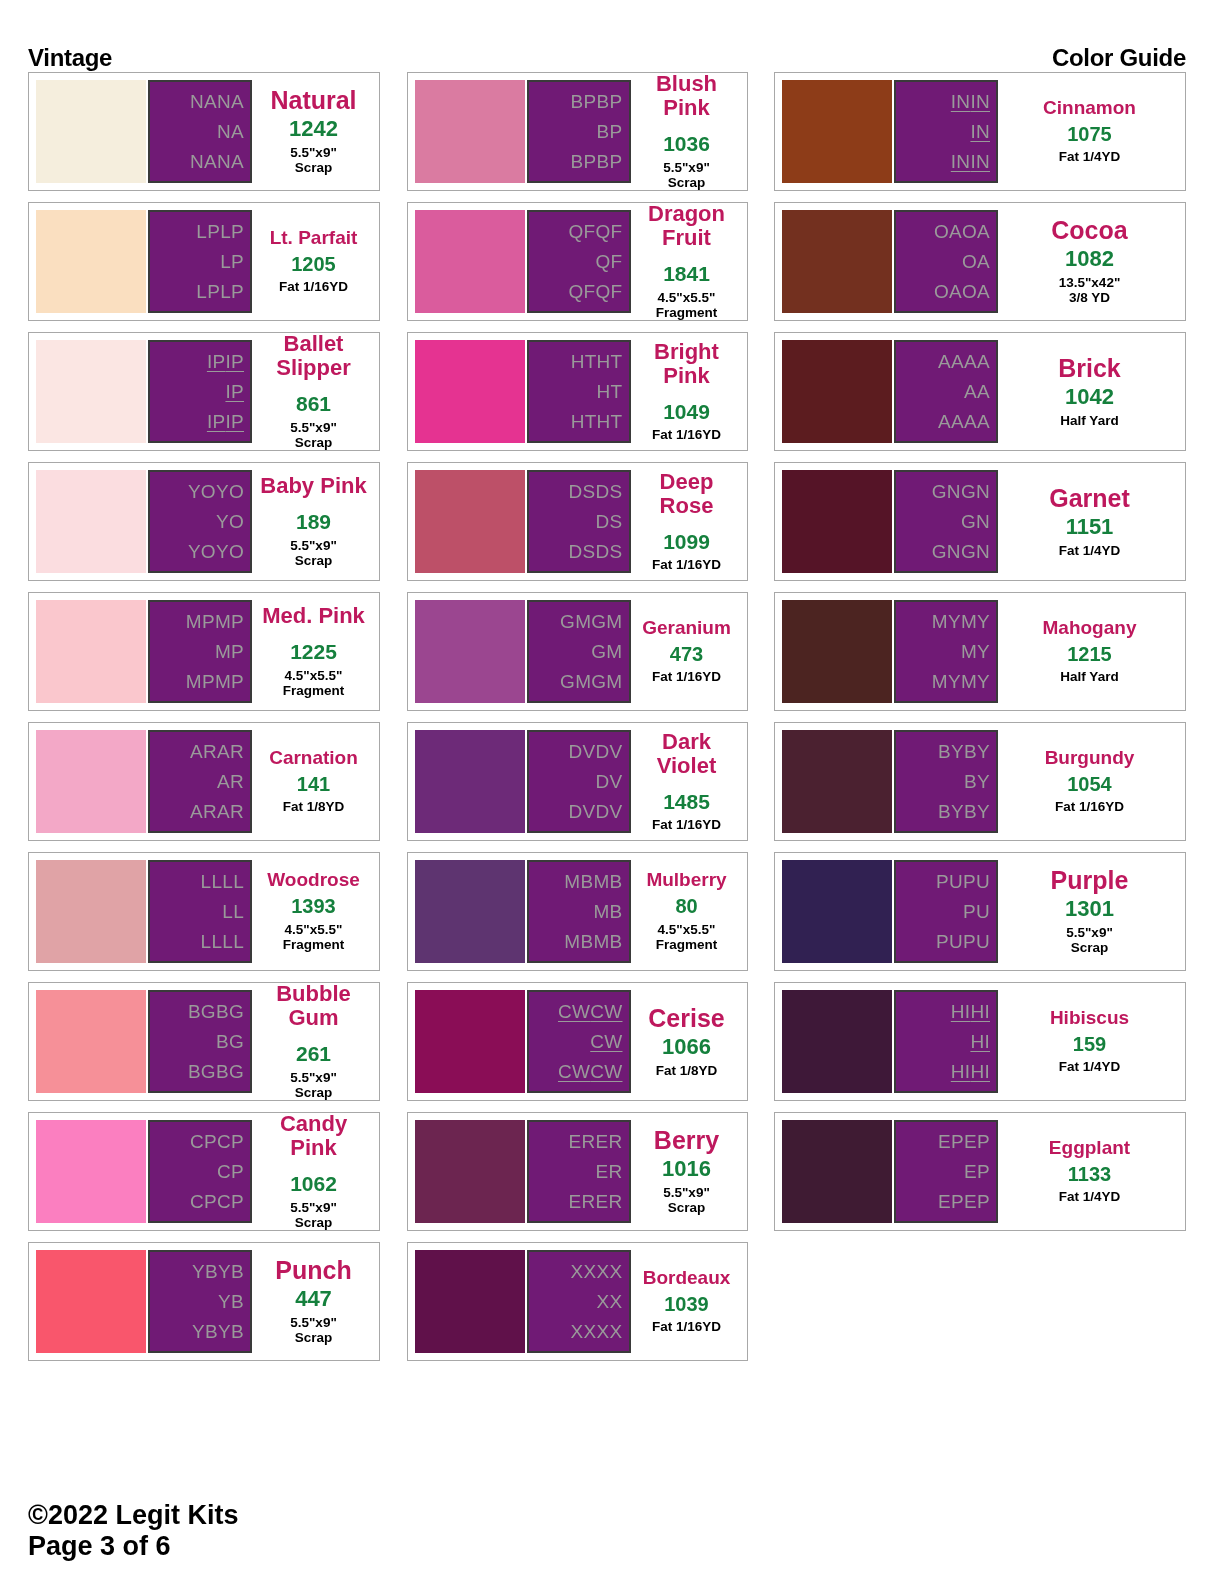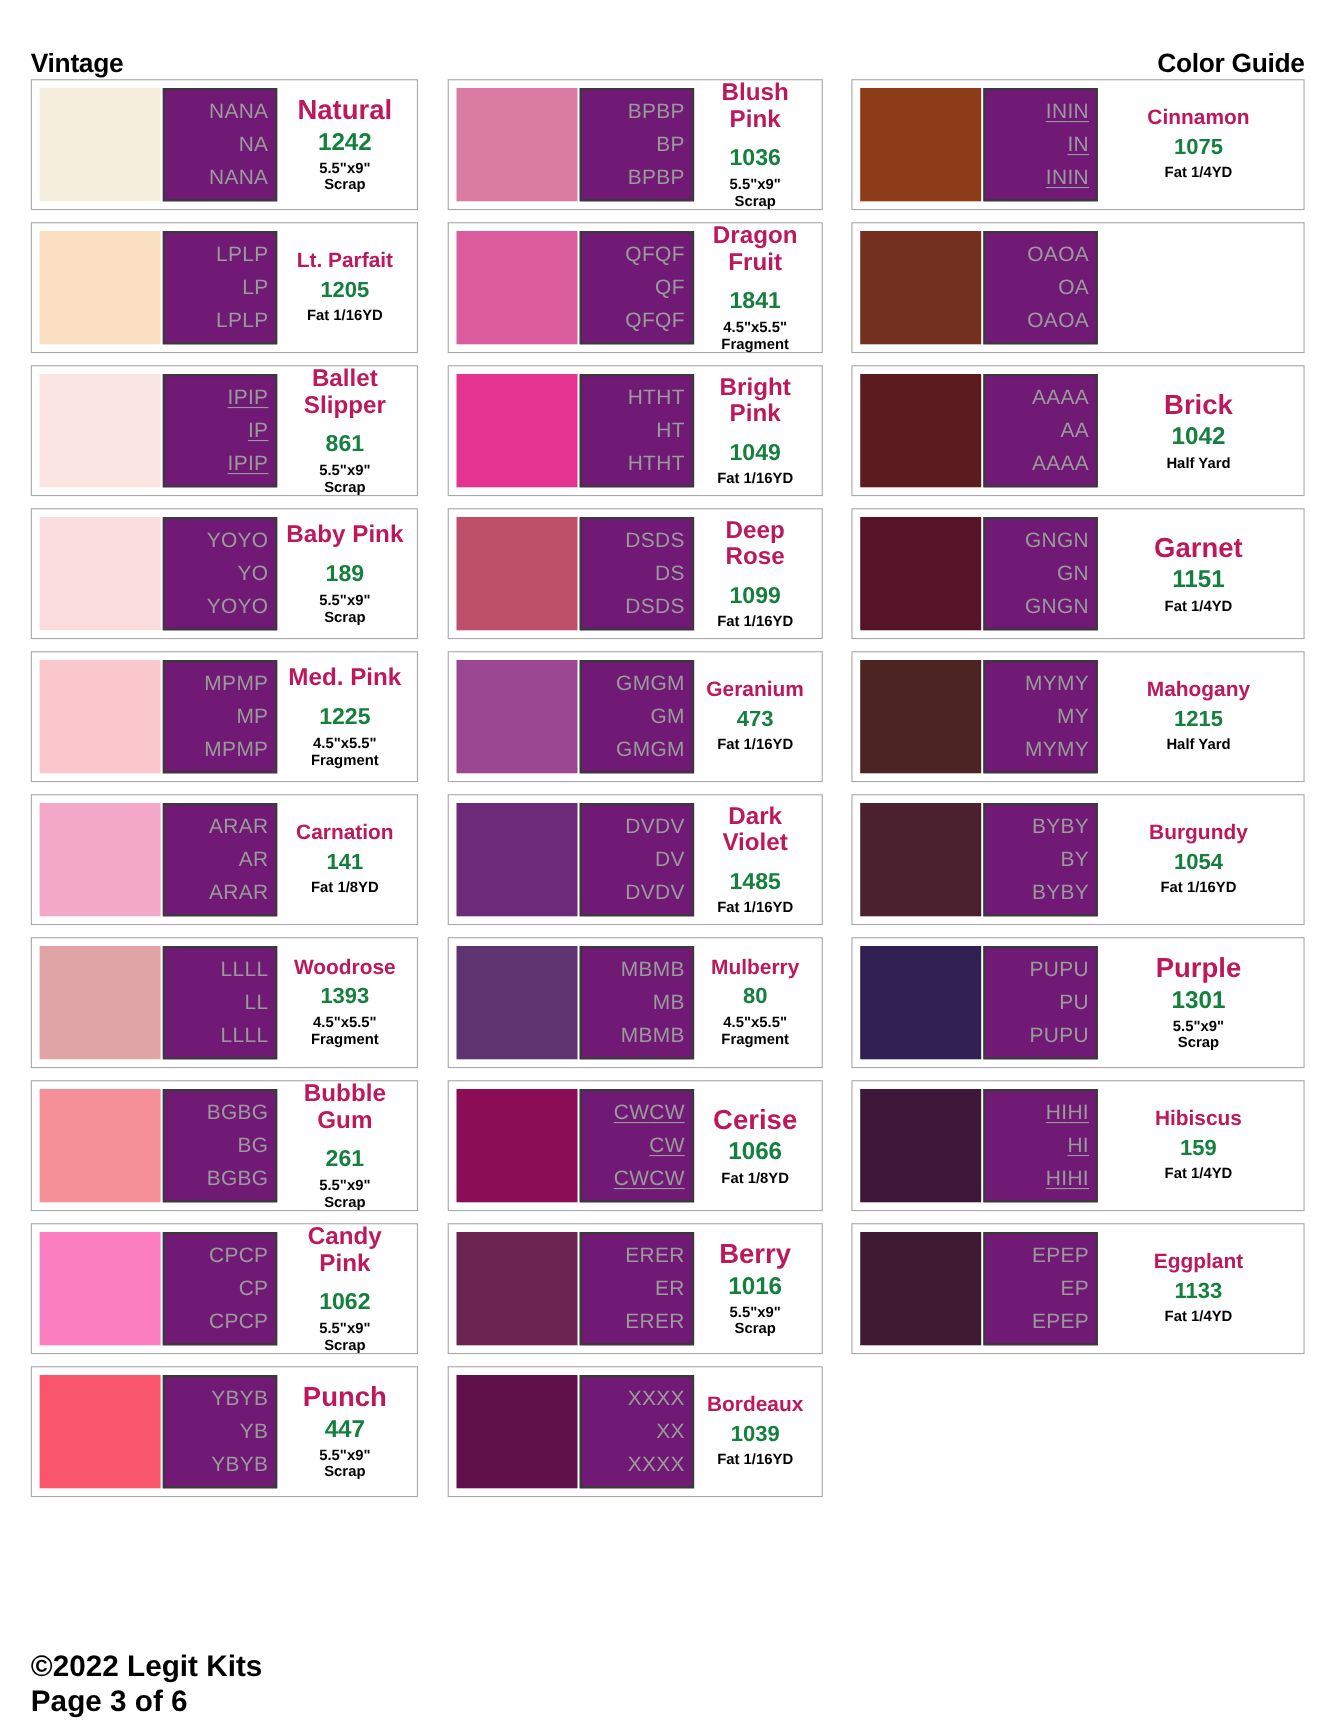--- a/index.html
+++ b/index.html
@@ -601,20 +601,25 @@
               <span>OA</span>
             </div>
             <div class="code-row center">
               <span>OA</span>
             </div>
             <div class="code-row">
               <span>OA</span>
               <span>OA</span>
             </div>
           </div>
+          <div class="meta">
+            <div class="meta-name">Cocoa</div>
+            <div class="meta-code">1082</div>
+            <div class="meta-size"><span>13.5"x42"</span><span class="l2">3/8 YD</span></div>
+          </div>
         </div>
         <div class="card n-xl">
           <div class="swatch" style="background: rgb(92, 28, 31);"></div>
           <div class="code-box">
             <div class="code-row">
               <span>AA</span>
               <span>AA</span>
             </div>
             <div class="code-row center">
               <span>AA</span>

